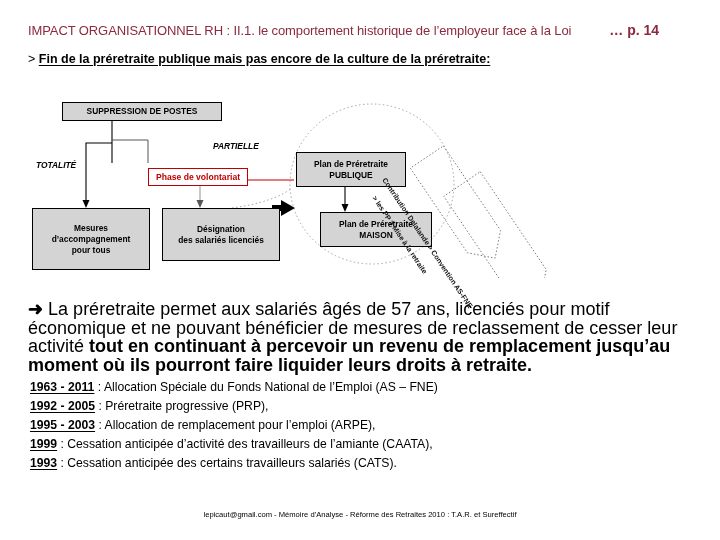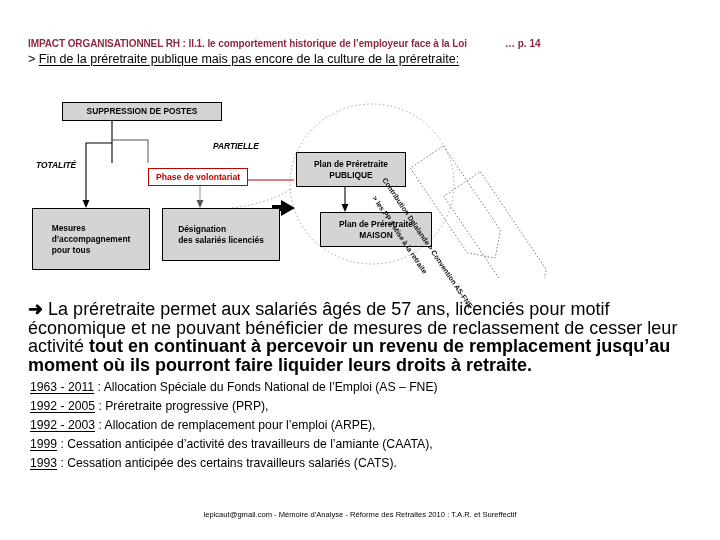--- a/index.html
+++ b/index.html
@@ -20,47 +20,46 @@
   #slide-header {
     position: absolute;
     left: 28px;
     top: 22px;
     width: 664px;
     height: 18px;
     display: flex;
     align-items: baseline;
   }
   #slide-header .hdr-title {
-    font-size: 10px;
-    font-weight: bold;
+    font-size: 13px;
+    font-weight: normal;
     color: #8C2A3E;
     letter-spacing: -0.1px;
     white-space: nowrap;
   }
   #slide-header .hdr-page {
-    font-size: 10px;
+    font-size: 14px;
     font-weight: bold;
     color: #8C2A3E;
     margin-left: 38px;
     white-space: nowrap;
-    margin-top: 16px;
   }
 
   
   #subtitle-line {
     position: absolute;
     left: 28px;
     top: 52px;
     font-size: 12.5px;
     color: #000;
     white-space: nowrap;
   }
   #subtitle-line .marker { font-weight: normal; }
   #subtitle-line .sub-text {
-    font-weight: normal;
+    font-weight: bold;
     text-decoration: underline;
     text-underline-offset: 2px;
   }
 
   
   #diagram {
     position: absolute;
     left: 0px;
     top: 88px;
     width: 720px;
@@ -72,20 +71,21 @@
     background: #D4D4D4;
     border: 1px solid #000000;
     box-sizing: border-box;
     display: flex;
     flex-direction: column;
     align-items: center;
     justify-content: center;
     font-size: 8.4px;
     font-weight: bold;
     line-height: 11px;
+    text-align: center;
     color: #000;
   }
   .dlabel {
     position: absolute;
     font-size: 8.4px;
     font-style: italic;
     font-weight: bold;
     color: #000;
     white-space: nowrap;
   }
@@ -128,20 +128,21 @@
     top: 378px;
     width: 560px;
     font-size: 12.2px;
     line-height: 19px;
     color: #000;
   }
   #dates-list .row { white-space: nowrap; }
   #dates-list .yr {
     text-decoration: underline;
     text-underline-offset: 2px;
+    font-weight: bold;
   }
 
   
   #slide-footer {
     position: absolute;
     left: 0;
     top: 510px;
     width: 720px;
     text-align: center;
     font-size: 7.6px;
@@ -246,21 +247,21 @@
 </div>
 
 <div id="dates-list">
   <div class="row">
     <span class="yr">1963 - 2011</span><span> : Allocation Spéciale du Fonds National de l’Emploi (AS – FNE)</span>
   </div>
   <div class="row">
     <span class="yr">1992 - 2005</span><span> : Préretraite progressive (PRP),</span>
   </div>
   <div class="row">
-    <span class="yr">1992 - 2003</span><span> : Allocation de remplacement pour l’emploi (ARPE),</span>
+    <span class="yr">1995 - 2003</span><span> : Allocation de remplacement pour l’emploi (ARPE),</span>
   </div>
   <div class="row">
     <span class="yr">1999</span><span> : Cessation anticipée d’activité des travailleurs de l’amiante (CAATA),</span>
   </div>
   <div class="row">
     <span class="yr">1993</span><span> : Cessation anticipée des certains travailleurs salariés (CATS).</span>
   </div>
 </div>
 
 <div id="slide-footer">

